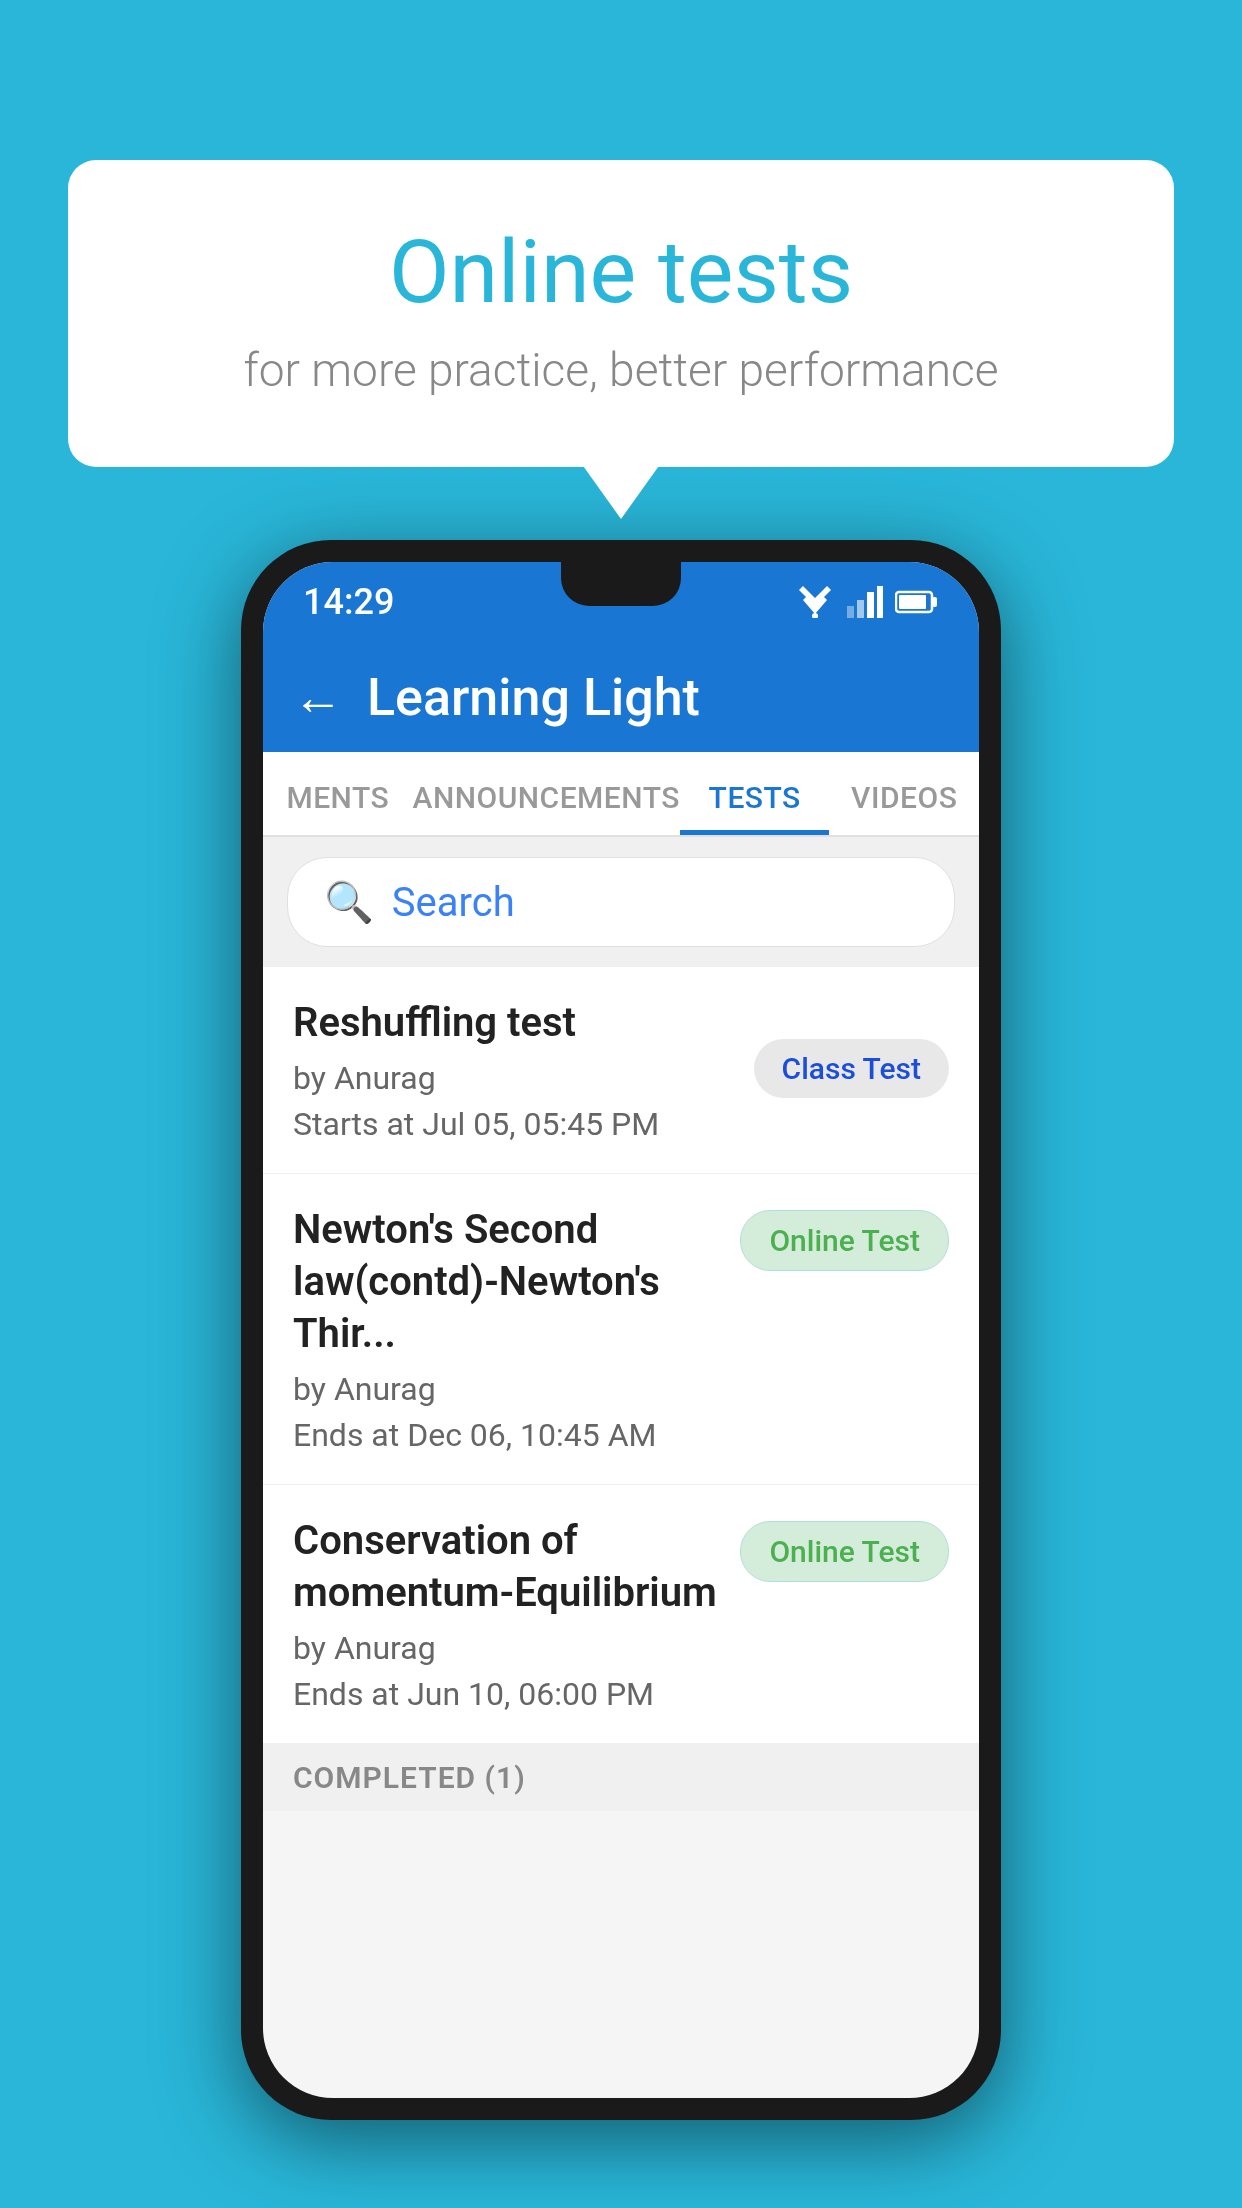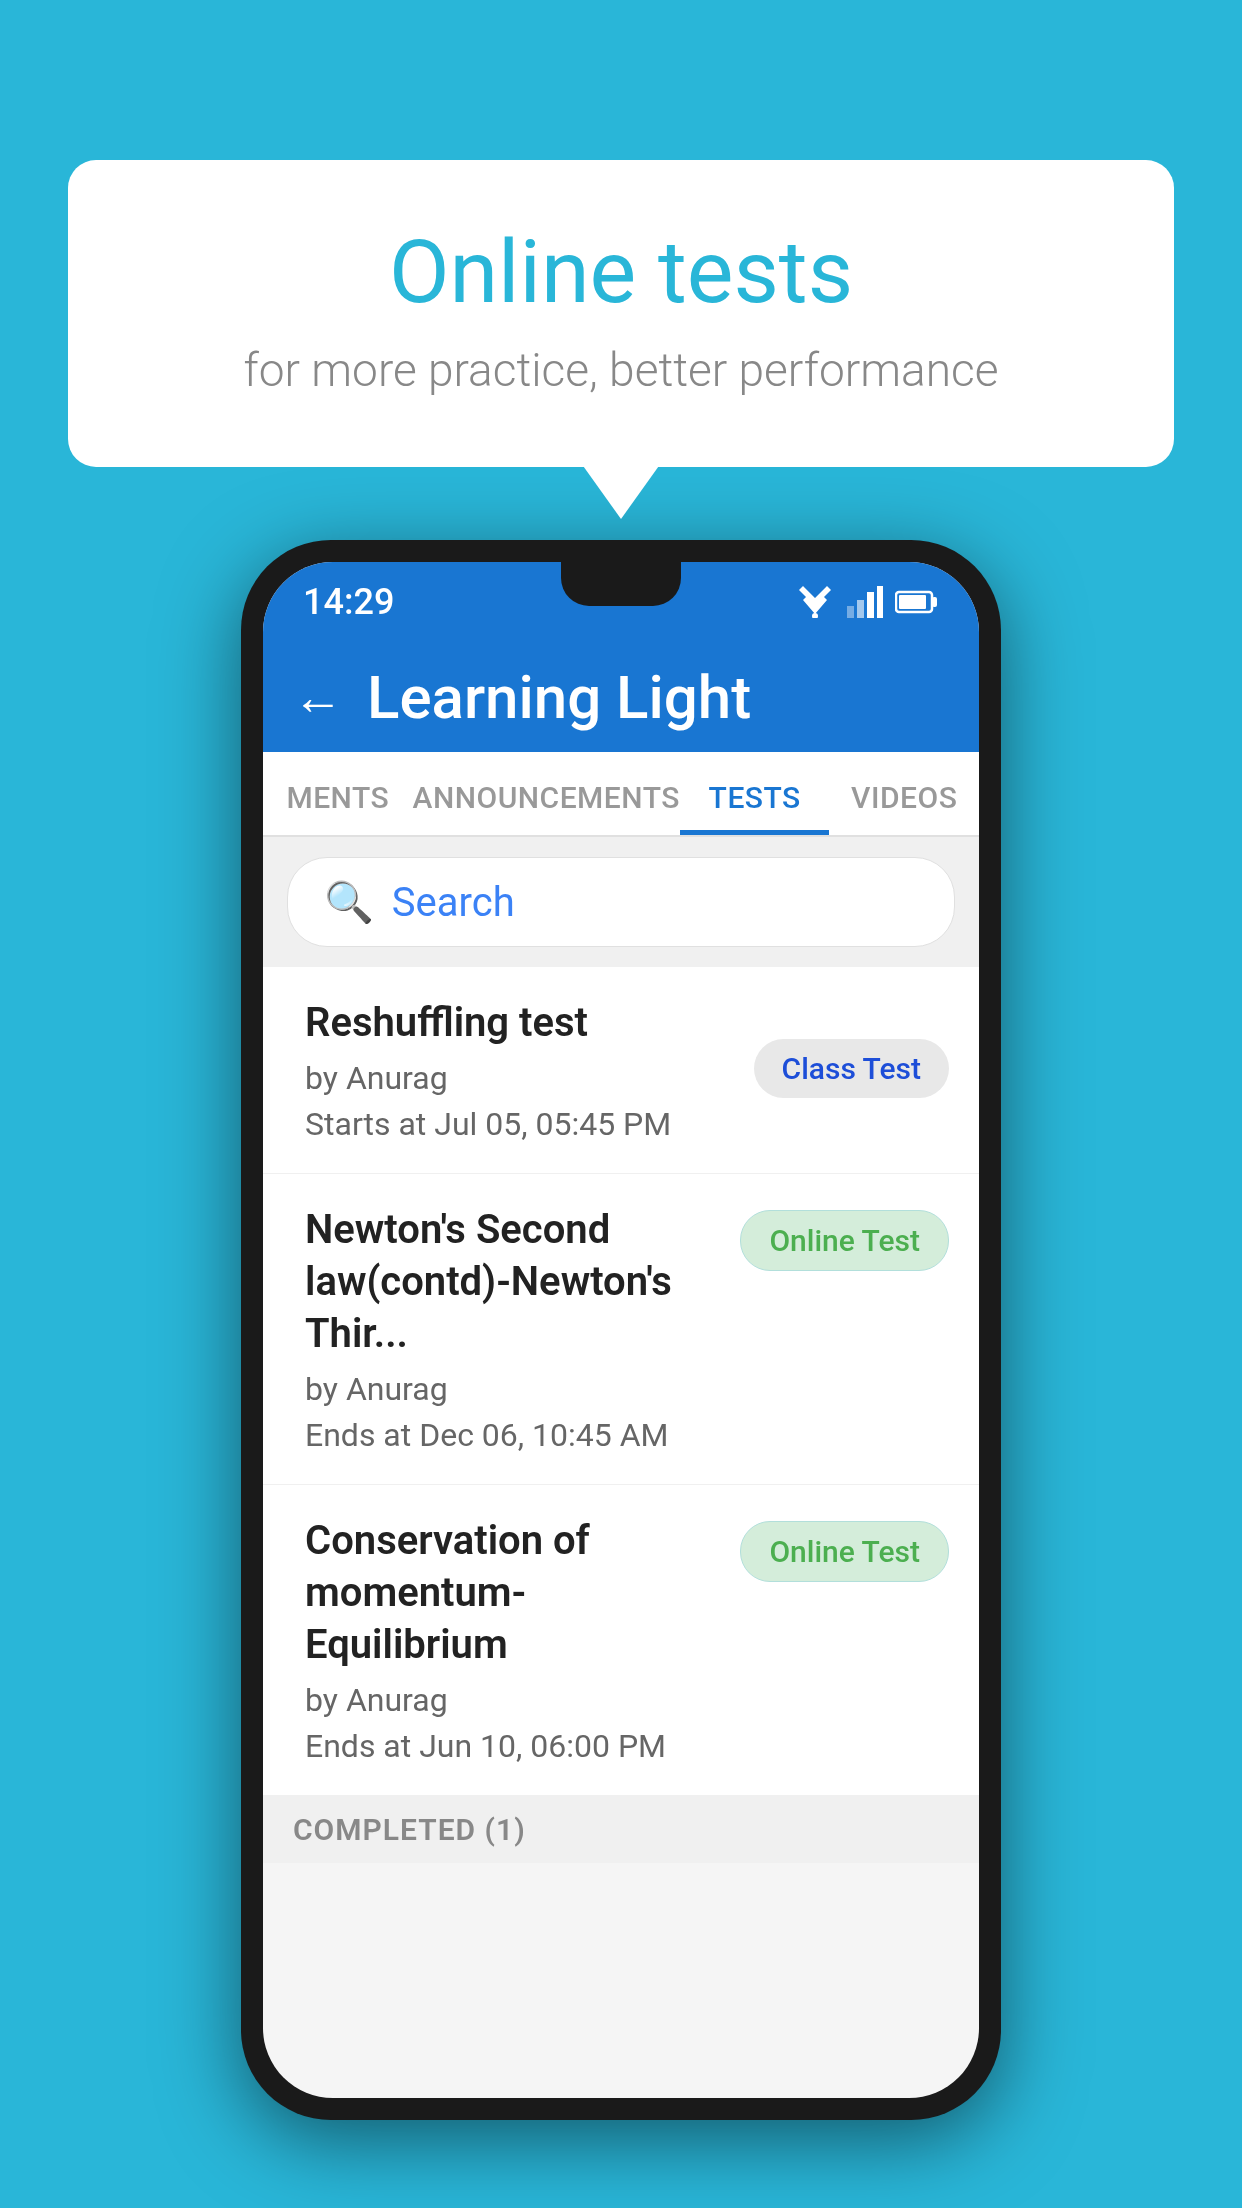--- a/index.html
+++ b/index.html
@@ -131,21 +131,21 @@
       padding: 0 30px;
       gap: 24px;
     }
     .app-bar-back {
       color: white;
       font-size: 50px;
       cursor: pointer;
     }
     .app-bar-title {
       color: white;
-      font-size: 60px;
+      font-size: 52px;
       font-weight: 500;
     }
 
     
     .tabs-container {
       background: white;
       display: flex;
       border-bottom: 2px solid #e0e0e0;
       overflow: hidden;
     }
@@ -214,21 +214,20 @@
     .test-item {
       padding: 30px 30px;
       border-bottom: 1px solid #f0f0f0;
       display: flex;
       align-items: flex-start;
       justify-content: space-between;
       gap: 20px;
     }
     .test-info {
       flex: 1;
-      margin-left: 12px;
     }
     .test-title {
       font-size: 40px;
       font-weight: 600;
       color: #222;
       margin-bottom: 10px;
       line-height: 1.3;
     }
     .test-author {
       font-size: 32px;

